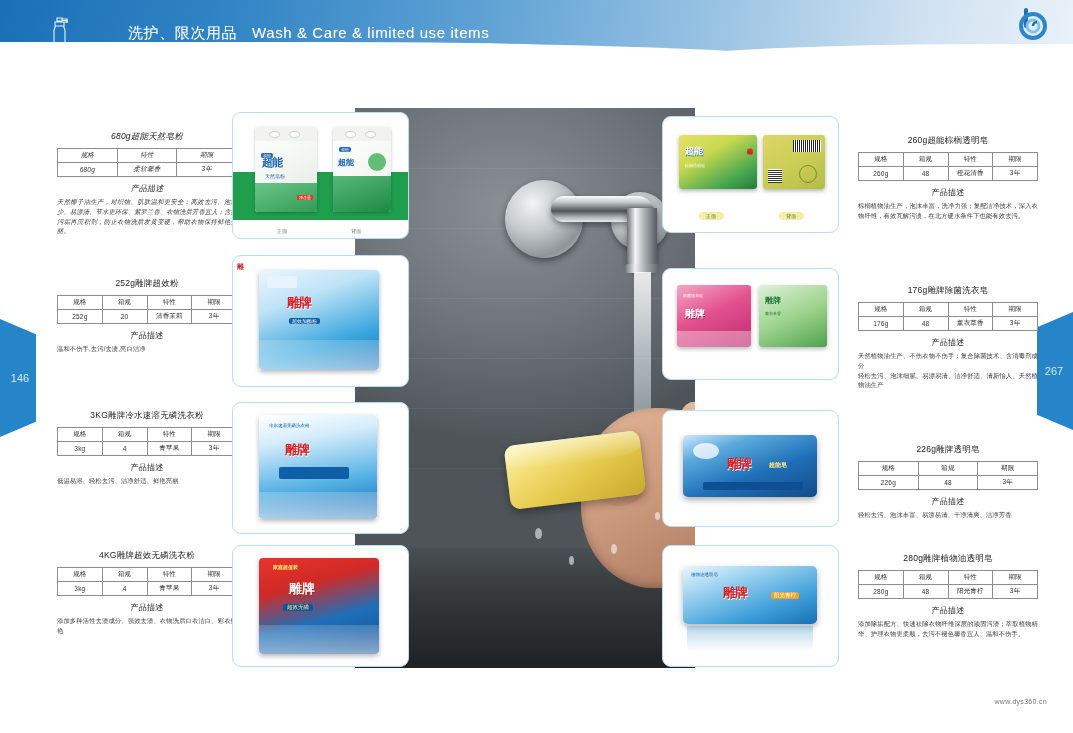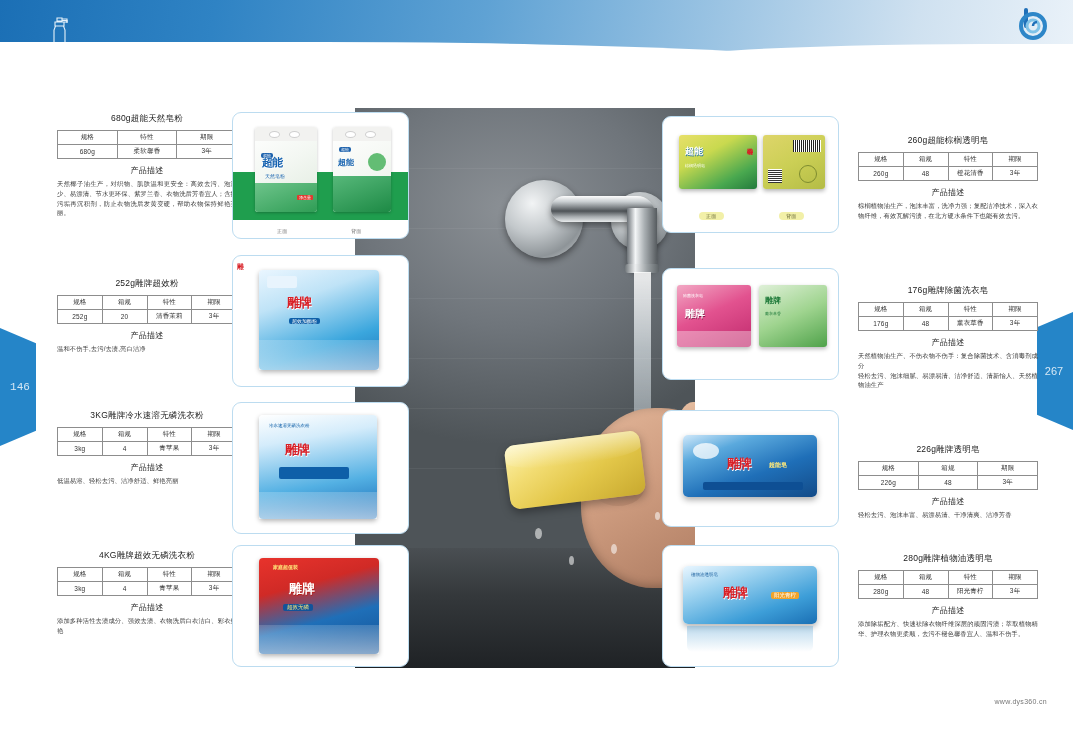--- a/index.html
+++ b/index.html
@@ -30,21 +30,21 @@
     position:absolute;left:128px;top:24px;
     font-size:15px;color:#ffffff;letter-spacing:.6px;white-space:nowrap;
     text-shadow:0 0 1px rgba(255,255,255,.25);
   }
   .header-title .en{margin-left:10px;}
   
   .logo{position:absolute;right:12px;top:6px;width:56px;height:50px;text-align:center;}
   .logo-text{font-size:4.5px;color:#2b6aa8;letter-spacing:.3px;margin-top:-1px;}
   
   .ptab{position:absolute;width:36px;height:118px;background:#2585c8;}
-  .ptab-left{left:0;top:328px;clip-path:polygon(0 0,100% 13%,100% 87%,0 100%);font-family:Liberation Mono, monospace;}
+  .ptab-left{left:0;top:319px;clip-path:polygon(0 0,100% 13%,100% 87%,0 100%);}
   .ptab-right{right:0;top:312px;clip-path:polygon(0 13%,100% 0,100% 100%,0 87%);}
   .ptab span{
     position:absolute;left:0;right:0;top:50%;transform:translateY(-50%);
     text-align:center;font-size:11px;color:#d6e8f5;
   }
   .ptab-left span{padding-left:4px;}
   .ptab-right span{padding-right:2px;}
   
   .info-card{position:absolute;width:180px;}
   .info-title{
@@ -159,41 +159,45 @@
 </head>
 <body>
 
 <div class="header">
   <span class="spray-icon">
     <svg width="30" height="36" viewBox="0 0 30 36">
       <path d="M13 4 h5 v3 h-5z M18 5 h5 v3 h-4 M11 8 h9 v4 h-9z M11.5 12 h8 l1.5 4 v16 a2 2 0 0 1 -2 2 h-7 a2 2 0 0 1 -2 -2 v-16 z" fill="none" stroke="#e8f2fa" stroke-width="1.1"></path>
       <path d="M18 6.5 l5 0 0 2.5" fill="none" stroke="#e8f2fa" stroke-width="1.1"></path>
     </svg>
   </span>
+  <div class="header-title">
+    <span>洗护、限次用品</span>
+    <span class="en">Wash &amp; Care &amp; limited use items</span>
+  </div>
   <div class="logo">
     <svg width="42" height="38" viewBox="0 0 42 38">
       <path d="M14 4 v16" stroke="#1f6fb8" stroke-width="4" fill="none" stroke-linecap="round"></path>
       <circle cx="21" cy="20" r="12" fill="none" stroke="#2d86c8" stroke-width="4"></circle>
       <circle cx="21" cy="20" r="6" fill="none" stroke="#7fc3e8" stroke-width="3"></circle>
       <path d="M21 20 a4 4 0 0 1 4 -4" fill="none" stroke="#1f6fb8" stroke-width="2.5"></path>
     </svg>
     <div class="logo-text">中科贝德达</div>
   </div>
   <div class="header-curve"></div>
   <div class="header-curve2"></div>
 </div>
 
 <div class="ptab ptab-left">
   <span>146</span>
 </div>
 <div class="ptab ptab-right">
   <span>267</span>
 </div>
 
-<div class="info-card" style="left:57px;top:113px;">
+<div class="info-card" style="left:57px;top:131px;font-style:italic;">
   <div class="info-title">680g超能天然皂粉</div>
   <table class="spec">
     <tbody>
         <tr>
       <td>规格</td>
       <td>特性</td>
       <td>期限</td>
     </tr>
     <tr>
       <td>680g</td>

